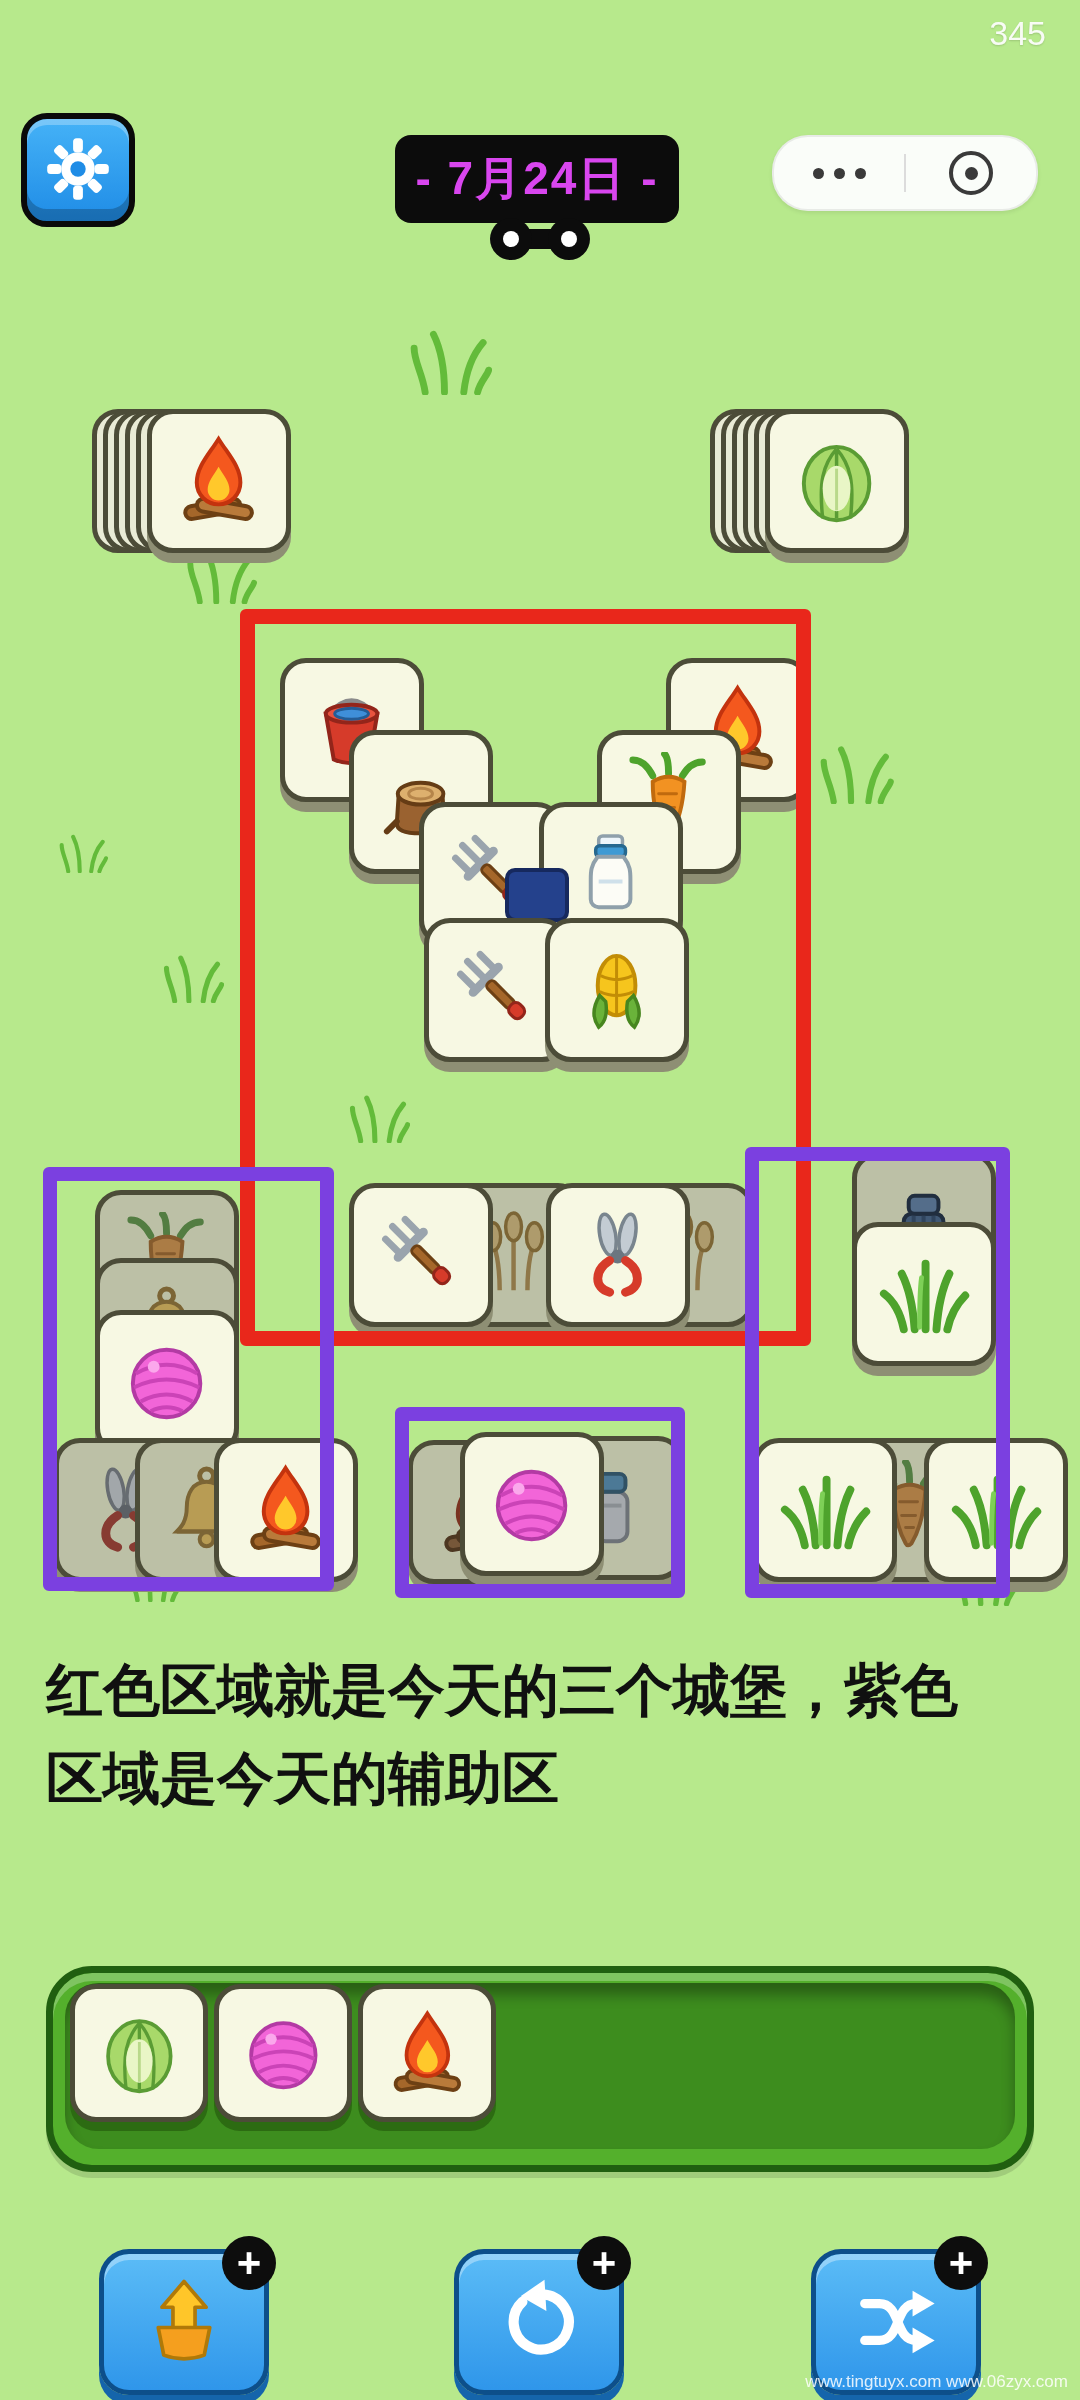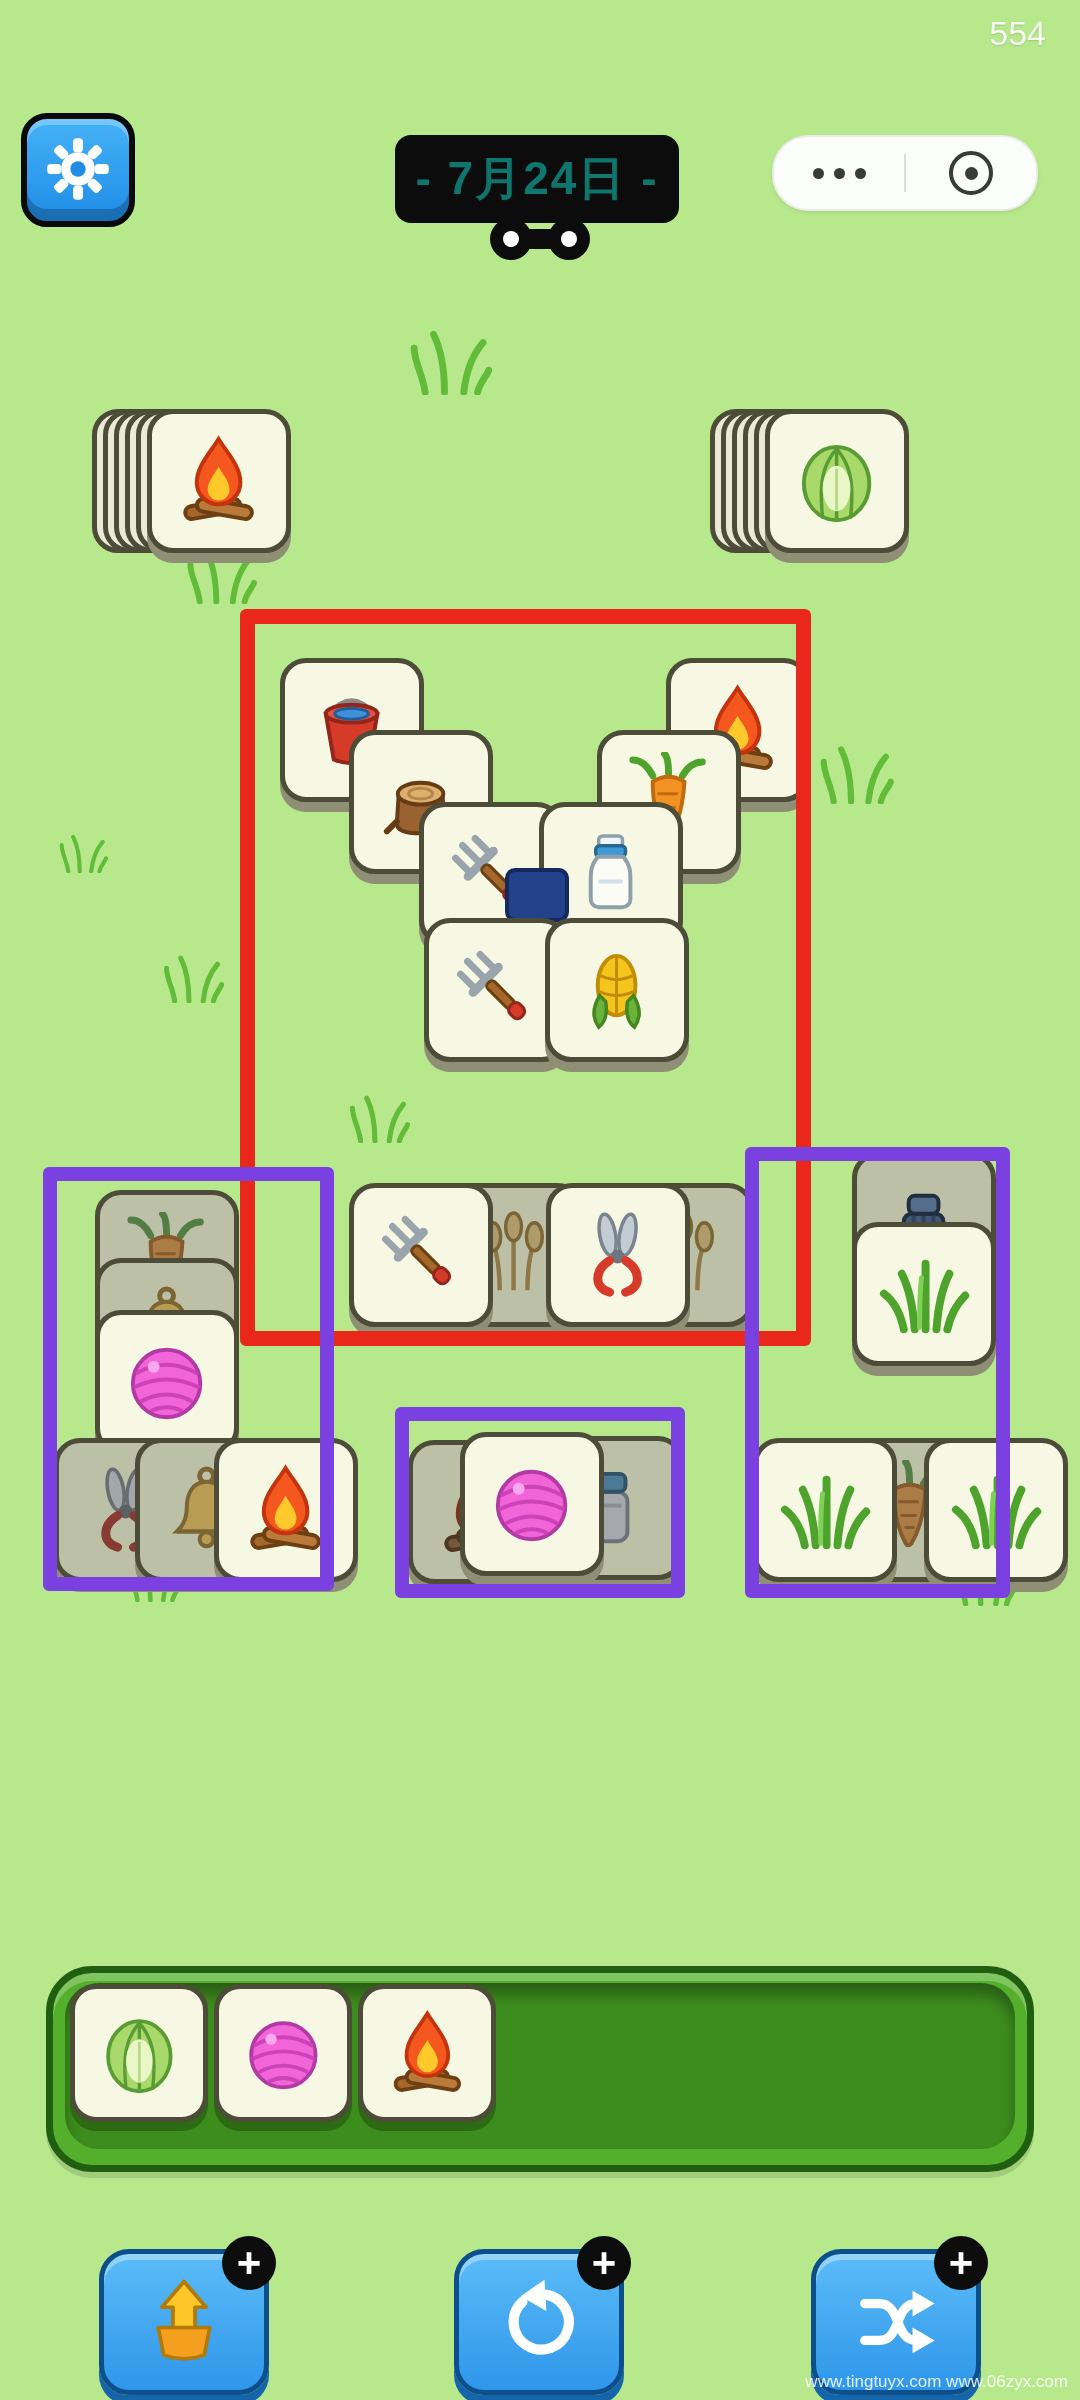--- a/index.html
+++ b/index.html
@@ -7,21 +7,21 @@
           font-family:"Liberation Sans",sans-serif;}
   
   .counter{position:absolute;top:14px;right:34px;font-size:34px;color:rgba(255,255,255,.92);
            text-shadow:0 1px 2px rgba(0,0,0,.15);}
   .settings{position:absolute;left:21px;top:113px;width:114px;height:114px;
             background:linear-gradient(#45b2f7,#1f8ce6);border:6px solid #0a0a0a;border-radius:26px;
             box-shadow:inset 0 -12px 0 rgba(0,0,0,.22), inset 0 6px 0 rgba(255,255,255,.28);
             display:flex;align-items:center;justify-content:center;}
   .settings svg{width:70px;height:70px;}
   .date-pill{position:absolute;left:395px;top:135px;width:284px;height:88px;background:#0c0c0c;
-             border-radius:16px;color:#0f766e;display:flex;align-items:center;justify-content:center;
+             border-radius:16px;color:#d946ef;display:flex;align-items:center;justify-content:center;
              font-size:46px;font-weight:bold;letter-spacing:2px;}
   .bone{position:absolute;left:488px;top:216px;width:104px;height:46px;}
   .capsule{position:absolute;left:772px;top:135px;width:262px;height:72px;background:rgba(253,253,253,.96);
            border:2px solid rgba(0,0,0,.07);border-radius:36px;display:flex;align-items:center;
            box-shadow:0 2px 4px rgba(0,0,0,.08);}
   .cap-half{flex:1;display:flex;align-items:center;justify-content:center;height:100%;}
   .dot{width:11px;height:11px;border-radius:50%;background:#3a3a3a;margin:0 5px;}
   .cap-divider{width:2px;height:38px;background:#dcdcdc;}
   .record-ring{width:36px;height:36px;border:4px solid #3a3a3a;border-radius:50%;position:relative;}
   .record-ring::after{content:"";position:absolute;left:50%;top:50%;width:13px;height:13px;margin:-6.5px 0 0 -6.5px;
@@ -65,21 +65,21 @@
   
   .watermark{position:absolute;right:12px;bottom:8px;text-align:right;z-index:20;}
   .wm-title{font-size:34px;font-weight:bold;color:#ff8c1a;text-shadow:1px 1px 0 rgba(180,40,30,.6);}
   .wm-urls{font-size:17px;color:rgba(255,255,255,.85);margin-top:18px;}
 </style>
 </head>
 <body>
 
 <div class="screen">
 
-  <div class="counter">554</div>
+  <div class="counter">345</div>
 
   <button class="settings">
     <span id="gear-slot"><svg viewBox="0 0 100 100">
           <g fill="#ffffff">
             <rect x="43" y="6" width="14" height="20" rx="5"></rect>
             <rect x="43" y="74" width="14" height="20" rx="5"></rect>
             <rect x="6" y="43" width="20" height="14" rx="5"></rect>
             <rect x="74" y="43" width="20" height="14" rx="5"></rect>
             <g transform="rotate(45 50 50)">
               <rect x="43" y="6" width="14" height="20" rx="5"></rect>
@@ -435,20 +435,21 @@
       </div>
       <div class="sliver" style="left:505px;top:868px;width:56px;height:46px;"></div>
     </div>
   <div id="zones">
       <div class="zone" style="left:240px;top:609px;width:571px;height:737px;border-color:#e9271b"></div>
       <div class="zone" style="left:43px;top:1167px;width:291px;height:424px;border-width:14px;border-color:#7b40e0"></div>
       <div class="zone" style="left:395px;top:1407px;width:290px;height:191px;border-width:14px;border-color:#7b40e0"></div>
       <div class="zone" style="left:745px;top:1147px;width:265px;height:451px;border-width:14px;border-color:#7b40e0"></div>
     </div>
 
+  <div class="caption">红色区域就是今天的三个城堡，紫色区域是今天的辅助区</div>
 
   <div class="tray">
     <div class="tray-inner"></div>
   </div>
   <div id="tray-tiles">
       <div class="tray-tile" style="left:70px;top:1984px;">
         <div class="face">
           <svg viewBox="0 0 100 100">
             <ellipse cx="50" cy="53" rx="33" ry="37" fill="#a8d96a" stroke="#5a9c34" stroke-width="4"></ellipse>
             <path d="M50 18 C36 34 32 52 36 88 M50 18 C64 34 68 52 64 88 M50 20 V 88" fill="none" stroke="#5a9c34" stroke-width="3.5"></path>

